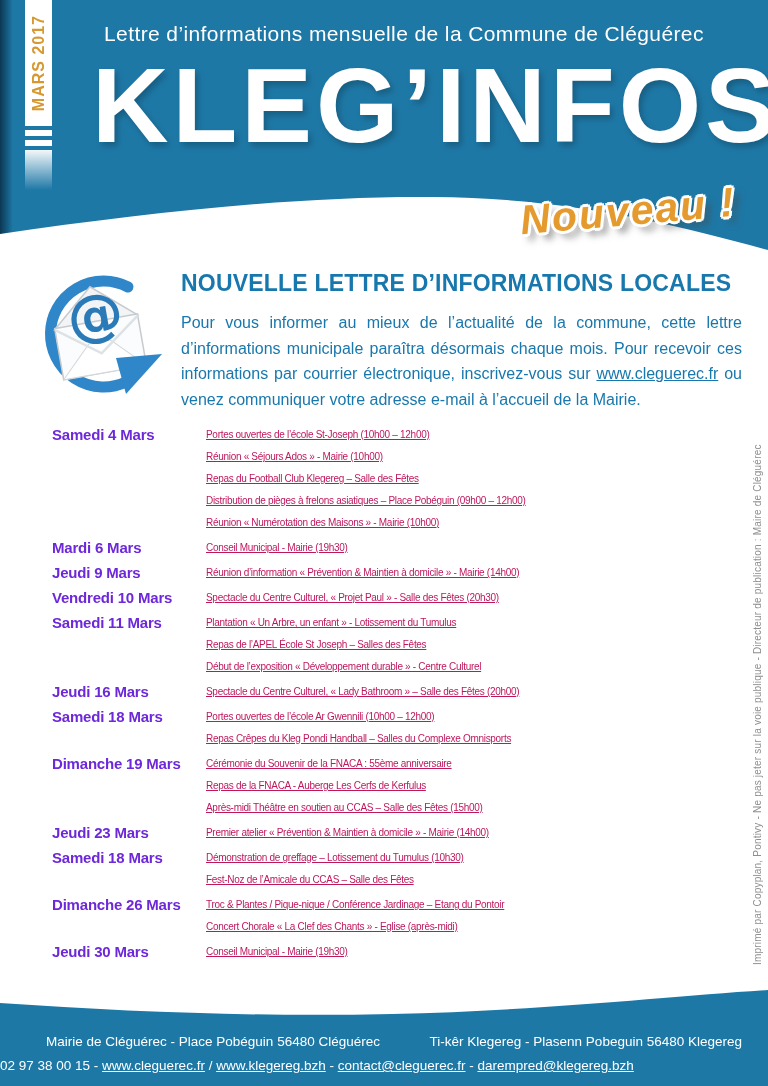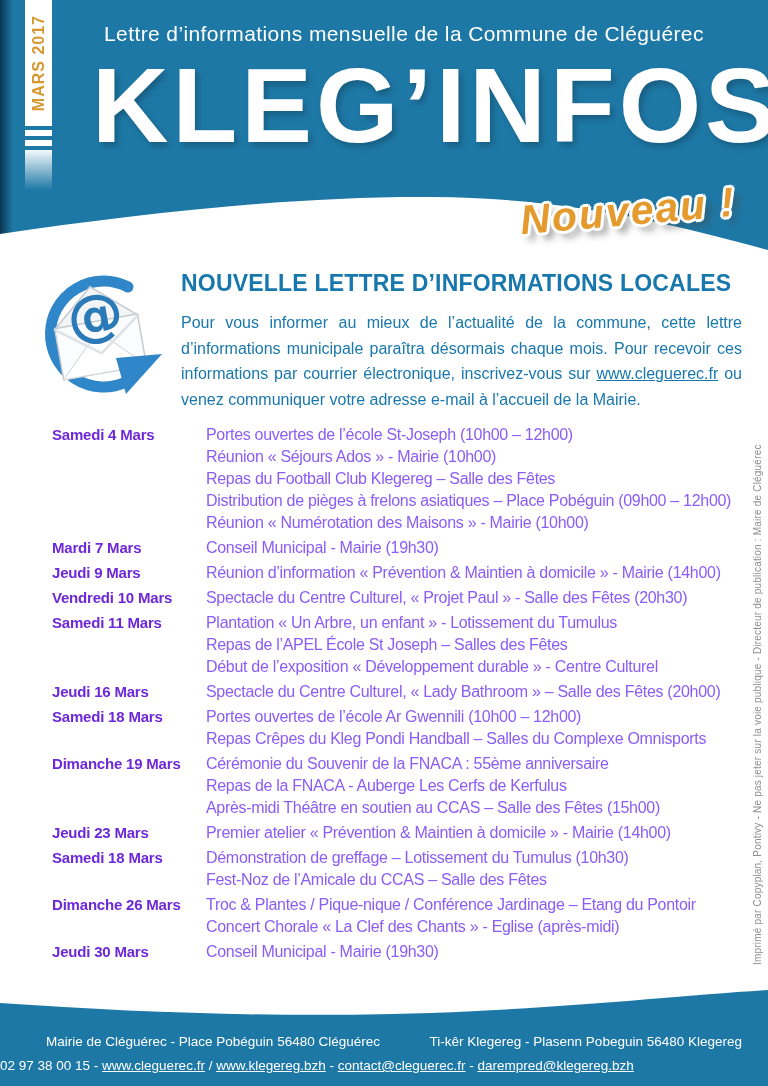--- a/index.html
+++ b/index.html
@@ -44,21 +44,21 @@
   .intro-heading { color:#1878ad; font-size:23px; font-weight:bold; letter-spacing:.2px; margin-top:8px; }
   .intro-body { margin-top:13px; color:#1878ad; font-size:16px; line-height:1.6; text-align:justify; }
   .intro-link { color:#1878ad; text-decoration:underline; cursor:pointer; }
 
   
   .agenda { position:absolute; top:424px; left:52px; width:692px; }
   .agenda-row { display:flex; margin-bottom:3px; }
   .agenda-date { flex:none; width:154px; color:#6d28d9; font-weight:bold;
     font-size:15px; line-height:22px; letter-spacing:-.2px; }
   .agenda-items { flex:1; }
-  .agenda-item { color:#8b5cf6; font-size:16px; line-height:22px; letter-spacing:-.3px; }
+  .agenda-item { color:#be185d; font-size:10px; line-height:22px; letter-spacing:-.3px;text-decoration:underline; }
 
   
   .side-note { position:absolute; right:5px; top:424px; height:562px;
     writing-mode:vertical-rl; transform:rotate(180deg);
     color:#8e8e8e; font-size:10px; letter-spacing:.2px; white-space:nowrap;
     display:flex; align-items:center; justify-content:center; }
 
   
   .footer { position:absolute; left:0; top:985px; width:768px; height:101px;padding-left:36px; }
   .footer-wave { position:absolute; left:0; top:0; width:768px; height:101px; display:block; }
@@ -120,21 +120,21 @@
         <div class="agenda-date">Samedi 4 Mars</div>
         <div class="agenda-items">
           <div class="agenda-item">Portes ouvertes de l’école St-Joseph (10h00 – 12h00)</div>
           <div class="agenda-item">Réunion « Séjours Ados » - Mairie (10h00)</div>
           <div class="agenda-item">Repas du Football Club Klegereg – Salle des Fêtes</div>
           <div class="agenda-item">Distribution de pièges à frelons asiatiques – Place Pobéguin (09h00 – 12h00)</div>
           <div class="agenda-item">Réunion « Numérotation des Maisons » - Mairie (10h00)</div>
         </div>
       </div>
       <div class="agenda-row">
-        <div class="agenda-date">Mardi 7 Mars</div>
+        <div class="agenda-date">Mardi 6 Mars</div>
         <div class="agenda-items">
           <div class="agenda-item">Conseil Municipal - Mairie (19h30)</div>
         </div>
       </div>
       <div class="agenda-row">
         <div class="agenda-date">Jeudi 9 Mars</div>
         <div class="agenda-items">
           <div class="agenda-item">Réunion d’information « Prévention &amp; Maintien à domicile » - Mairie (14h00)</div>
         </div>
       </div>

